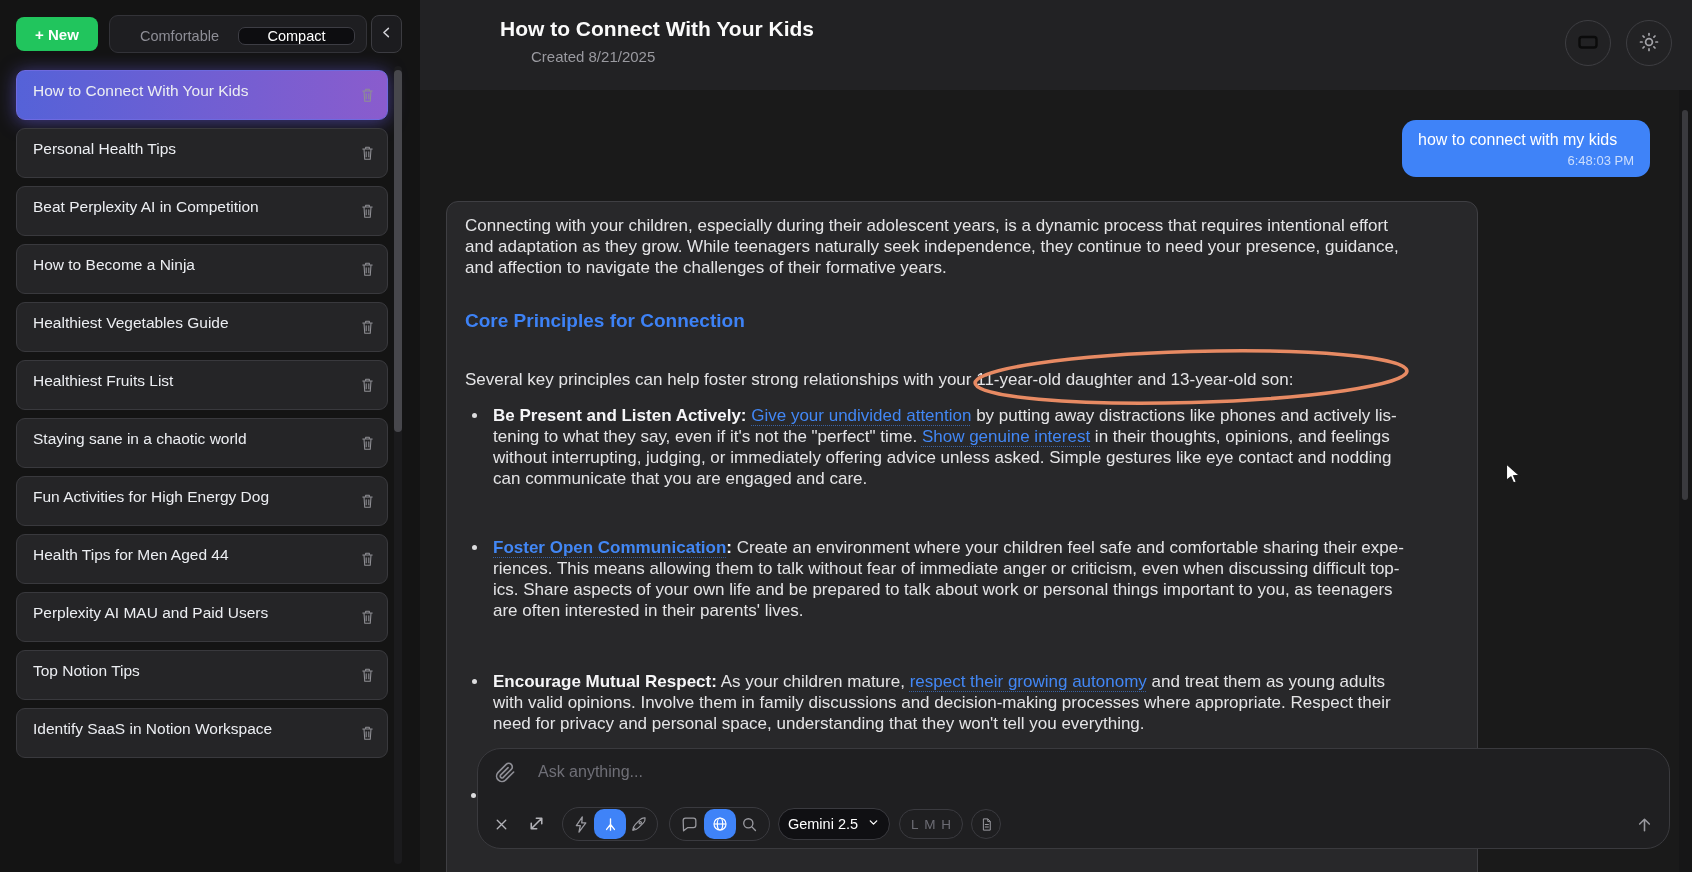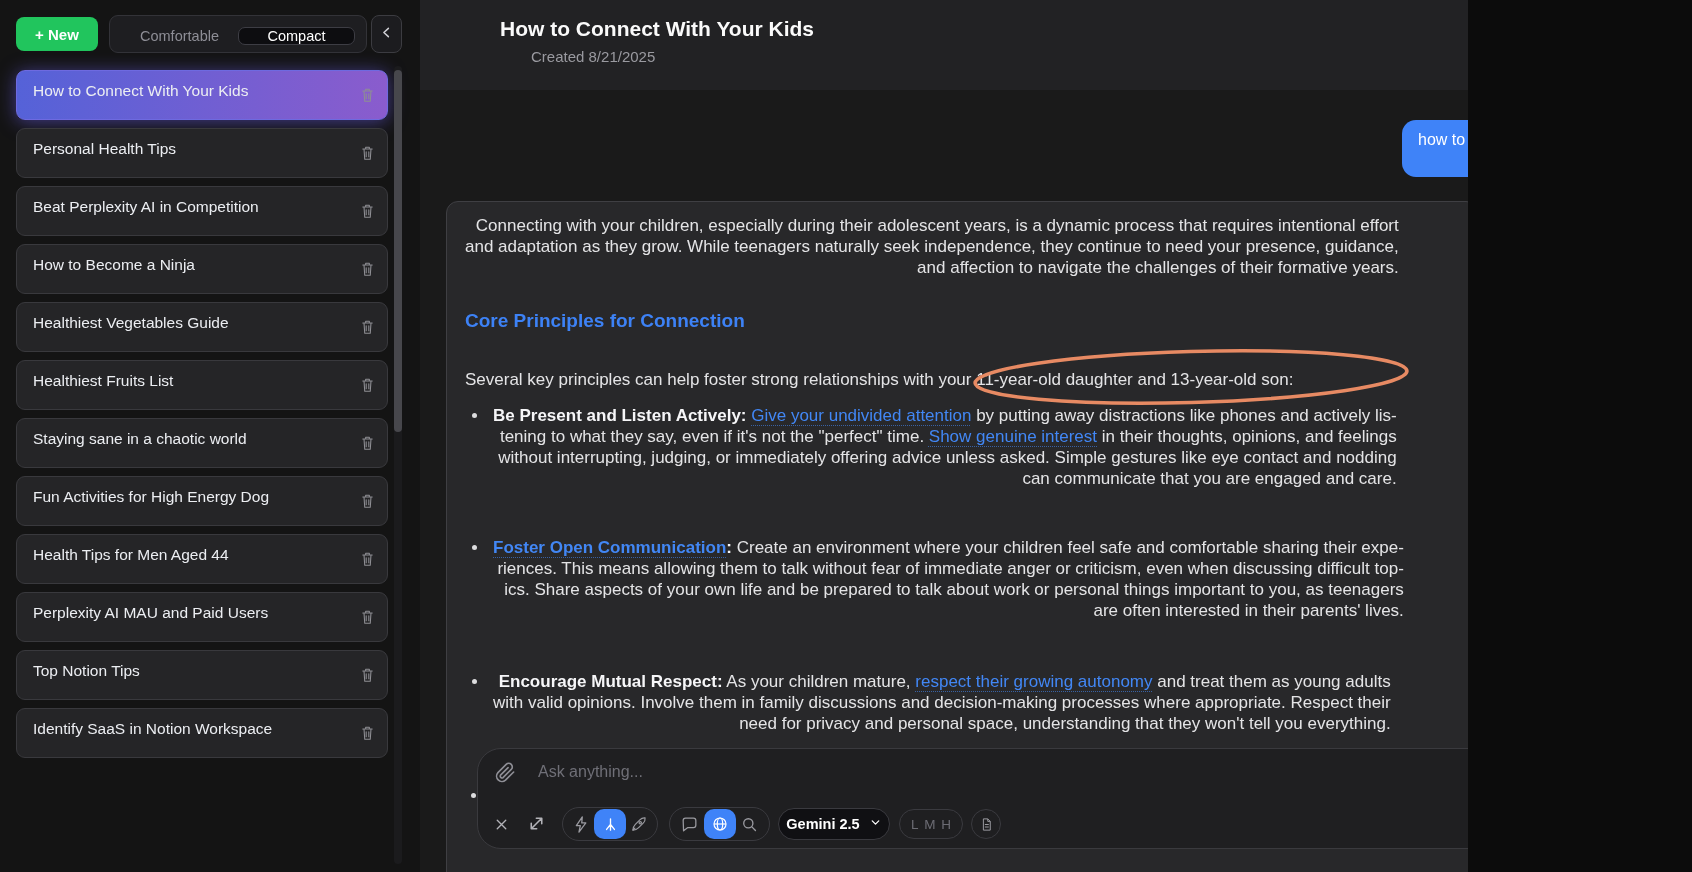--- a/index.html
+++ b/index.html
@@ -1,16 +1,16 @@
 <!DOCTYPE html>
 <html><head>
 <meta charset="utf-8">
 <style>
   html,body{margin:0;padding:0;background:#0c0c0c;font-family:"Liberation Sans",sans-serif;}
-  .stage{position:relative;width:1468px;height:872px;overflow:hidden;background:#fef9c3;color:#e8e8ea;}
+  .stage{position:relative;width:1692px;height:872px;overflow:hidden;background:#fef9c3;color:#e8e8ea;}
 
   
   .sidebar{position:absolute;left:0;top:0;width:420px;height:872px;background:#141414;}
   .newbtn{position:absolute;left:16px;top:17px;width:82px;height:34px;background:#21c55d;border:none;
           border-radius:8px;color:#fff;font-size:15px;font-weight:bold;cursor:pointer;font-family:inherit;}
   .density{position:absolute;left:109px;top:15px;width:258px;height:38px;background:#1e1e21;
            border:1px solid #333338;border-radius:9px;display:flex;align-items:flex-start;padding:11px;box-sizing:border-box;}
   .density .opt{flex:1;display:flex;align-items:center;justify-content:center;font-size:14.5px;
                 color:#8e8e96;border-radius:7px;border:1px solid transparent;box-sizing:border-box;cursor:pointer;}
   .density .opt.active{background:#0d0d10;border-color:#3d3d44;color:#ffffff;}
@@ -36,21 +36,21 @@
   .hbtn.one{left:1145px;} .hbtn.two{left:1206px;}
 
   .bubble{position:absolute;left:982px;top:120px;width:248px;box-sizing:border-box;background:#3f83f8;
           border-radius:14px;padding:11px 16px 9px 16px;}
   .bubble .t{font-size:16px;color:#ffffff;}
   .bubble .time{font-size:13px;color:rgba(255,255,255,.72);text-align:right;margin-top:4px;}
 
   .card{position:absolute;left:26px;top:201px;width:1032px;height:700px;background:#28282a;
         border:1px solid #3f3f43;border-radius:12px;box-sizing:border-box;}
   .blk{position:absolute;left:18px;}
-  .tline{white-space:pre;font-size:17px;line-height:21px;color:#e4e4e6;text-align:right;}
+  .tline{white-space:pre;font-size:17px;line-height:21px;color:#e4e4e6;}
   .tline .b{font-weight:bold;color:#f6f6f8;}
   .tline .l,.tline .bl{color:#4287f5;text-decoration-line:underline;text-decoration-style:dotted;
         text-decoration-thickness:1px;text-underline-offset:4px;text-decoration-color:rgba(66,135,245,.6);cursor:pointer;}
   .tline .bl{font-weight:bold;}
   .heading{position:absolute;left:18px;top:108px;font-size:19px;font-weight:bold;color:#3d82f6;}
   .bullet{position:absolute;left:46px;}
   .bullet .dot{position:absolute;left:-21px;top:8px;width:5px;height:5px;border-radius:50%;background:#dcdcde;}
   .ellipse{position:absolute;left:523px;top:146px;pointer-events:none;}
   .dot4{position:absolute;left:51px;top:793px;width:5px;height:5px;border-radius:50%;background:#dcdcde;}
 
@@ -62,21 +62,21 @@
        font-size:16px;color:#e8e8ea;font-family:inherit;}
   .ask::placeholder{color:#6f6f77;}
   .cbtn{position:absolute;background:none;border:none;padding:0;line-height:0;cursor:pointer;}
   .pill{position:absolute;top:58px;height:34px;border:1px solid #3a3a3f;border-radius:17px;display:flex;
         align-items:center;justify-content:space-between;box-sizing:border-box;}
   .bluebtn{width:32px;height:30px;border-radius:10px;background:#3f83f8;border:none;display:flex;
            align-items:center;justify-content:center;cursor:pointer;line-height:0;padding:0;}
   .ghost{background:none;border:none;padding:0;line-height:0;cursor:pointer;}
   .model{position:absolute;left:300px;top:59px;width:112px;height:32px;background:#101013;border:1px solid #3a3a3f;
          border-radius:16px;display:flex;align-items:center;justify-content:center;gap:9px;color:#fff;
-         font-size:14.5px;cursor:pointer;box-sizing:border-box;font-weight:bold;}
+         font-size:14.5px;cursor:pointer;box-sizing:border-box;}
   .lmh{position:absolute;left:421px;top:60px;width:64px;height:30px;border:1px solid #3a3a3f;border-radius:15px;
        display:flex;align-items:center;justify-content:space-between;padding:0 11px;box-sizing:border-box;}
   .lmh .lvl{font-size:13.5px;color:#6c6c74;background:none;border:none;padding:0;cursor:pointer;font-family:inherit;}
   .doccirc{position:absolute;left:493px;top:60px;width:30px;height:30px;border:1px solid #3a3a3f;border-radius:50%;
            background:none;display:flex;align-items:center;justify-content:center;cursor:pointer;padding:0;line-height:0;}
   .uparrow{position:absolute;left:1156px;top:65px;}
 
   .m-scroll-track{position:absolute;left:1259px;top:90px;width:13px;height:782px;background:#161617;}
   .m-scroll-thumb{position:absolute;left:1262px;top:110px;width:6px;height:390px;background:#3a3a3e;border-radius:3px;}
   .cursor{position:absolute;left:1505px;top:463px;pointer-events:none;}

